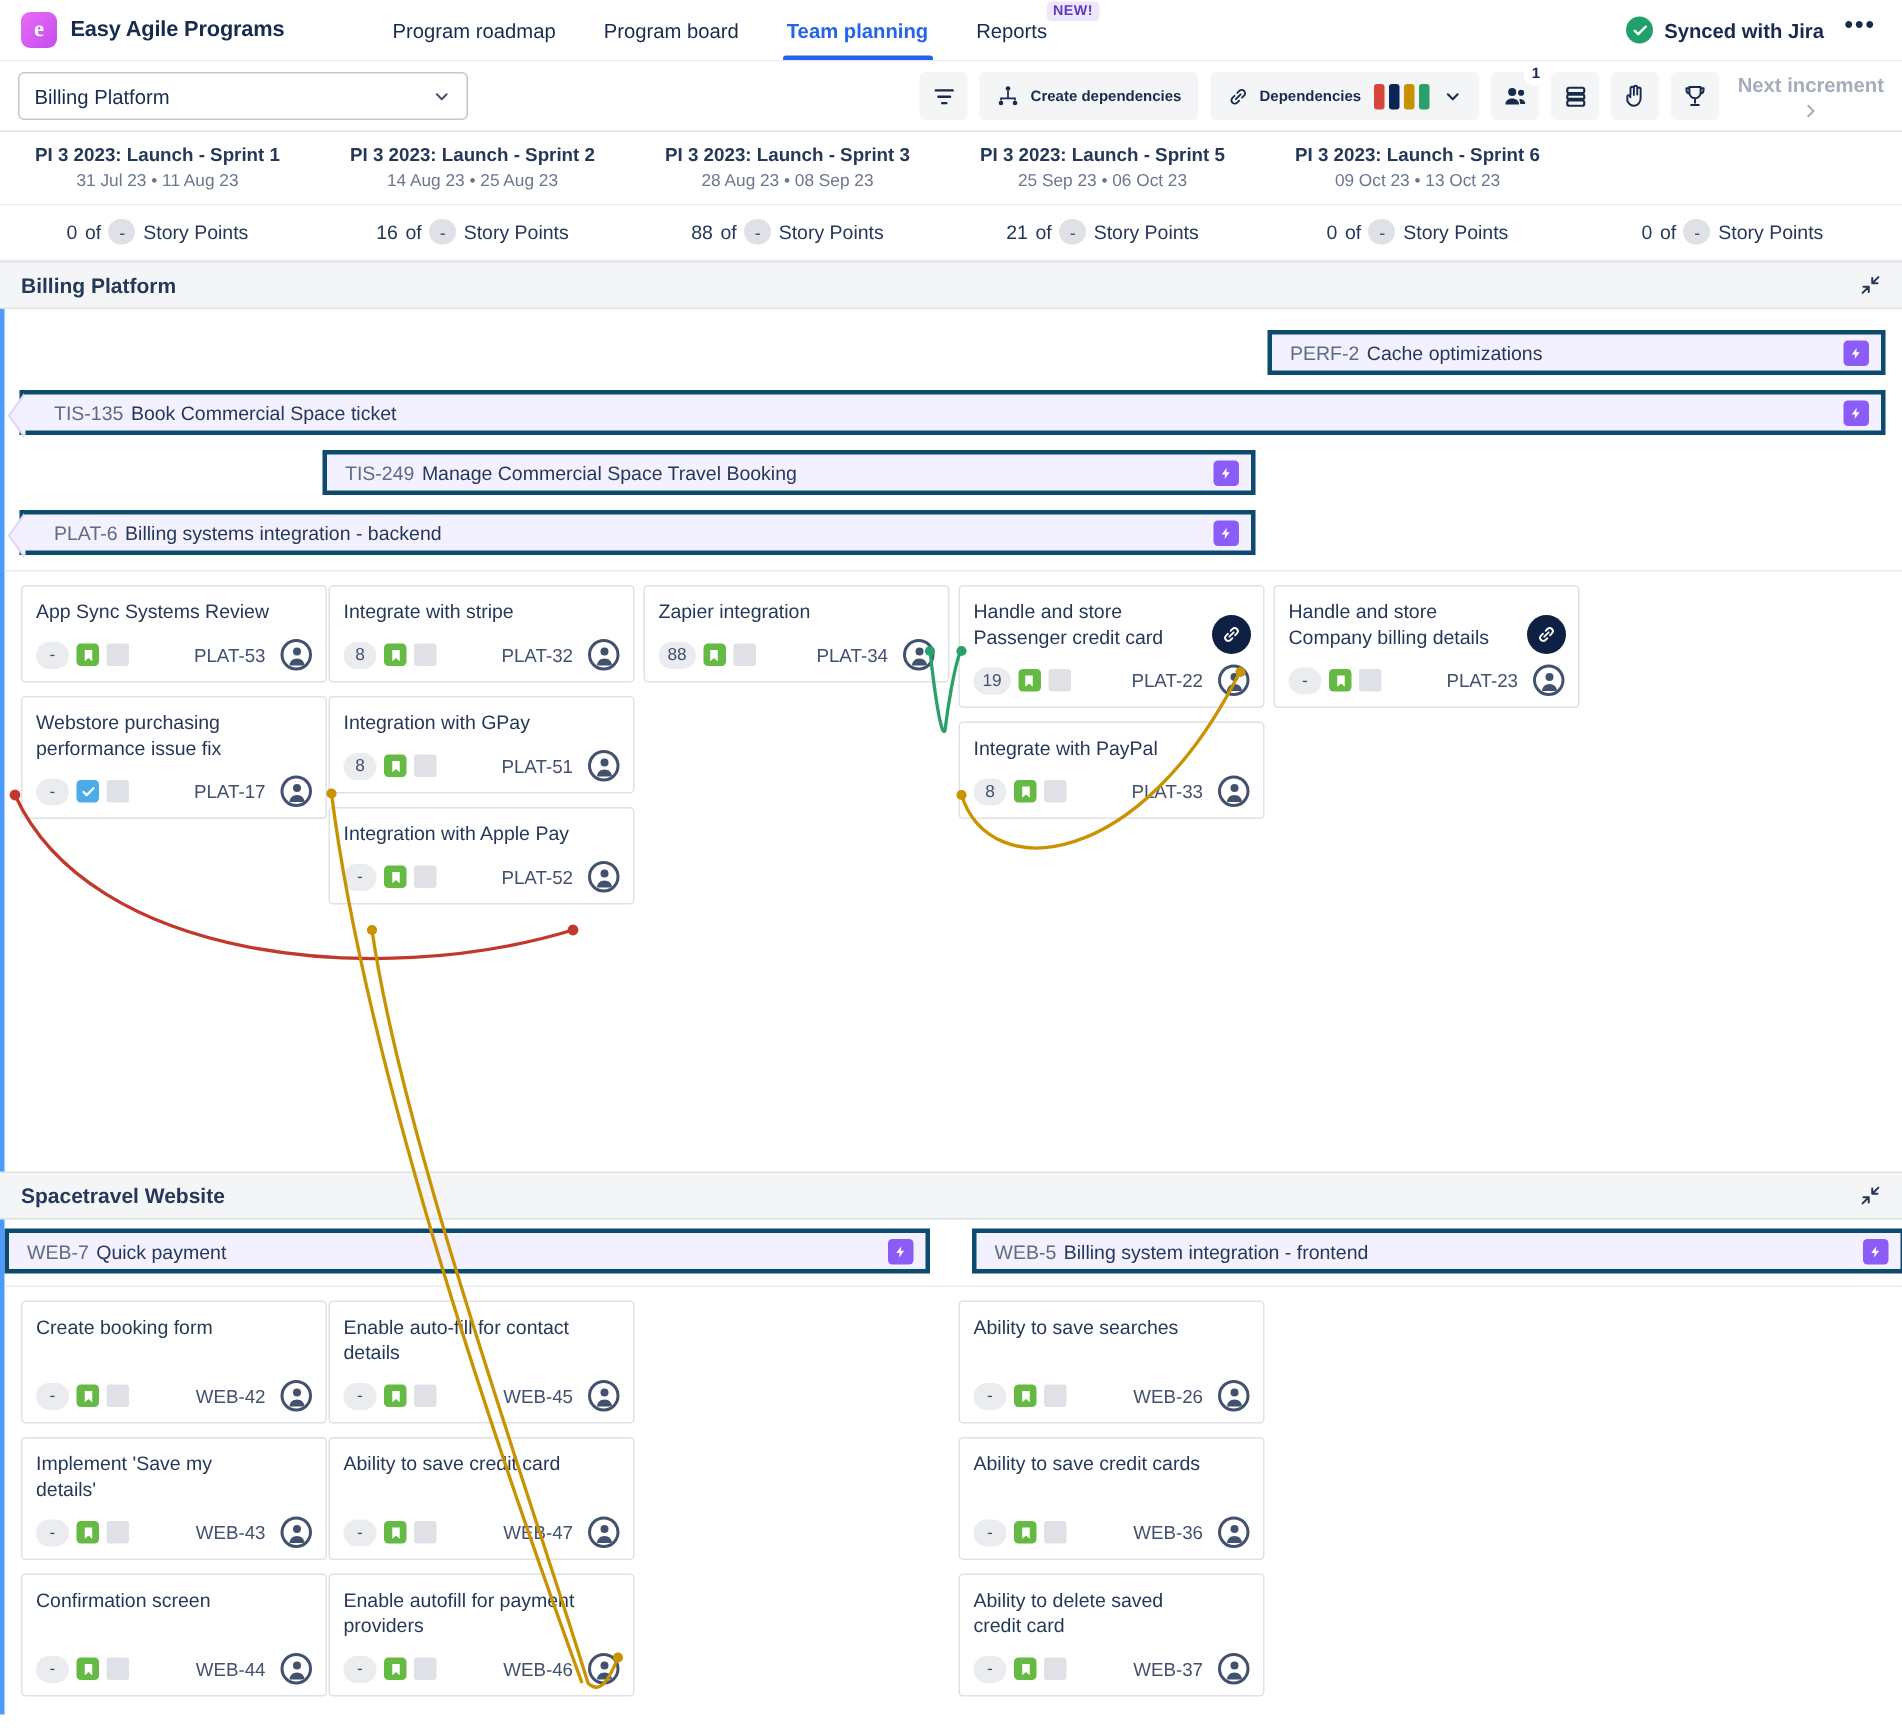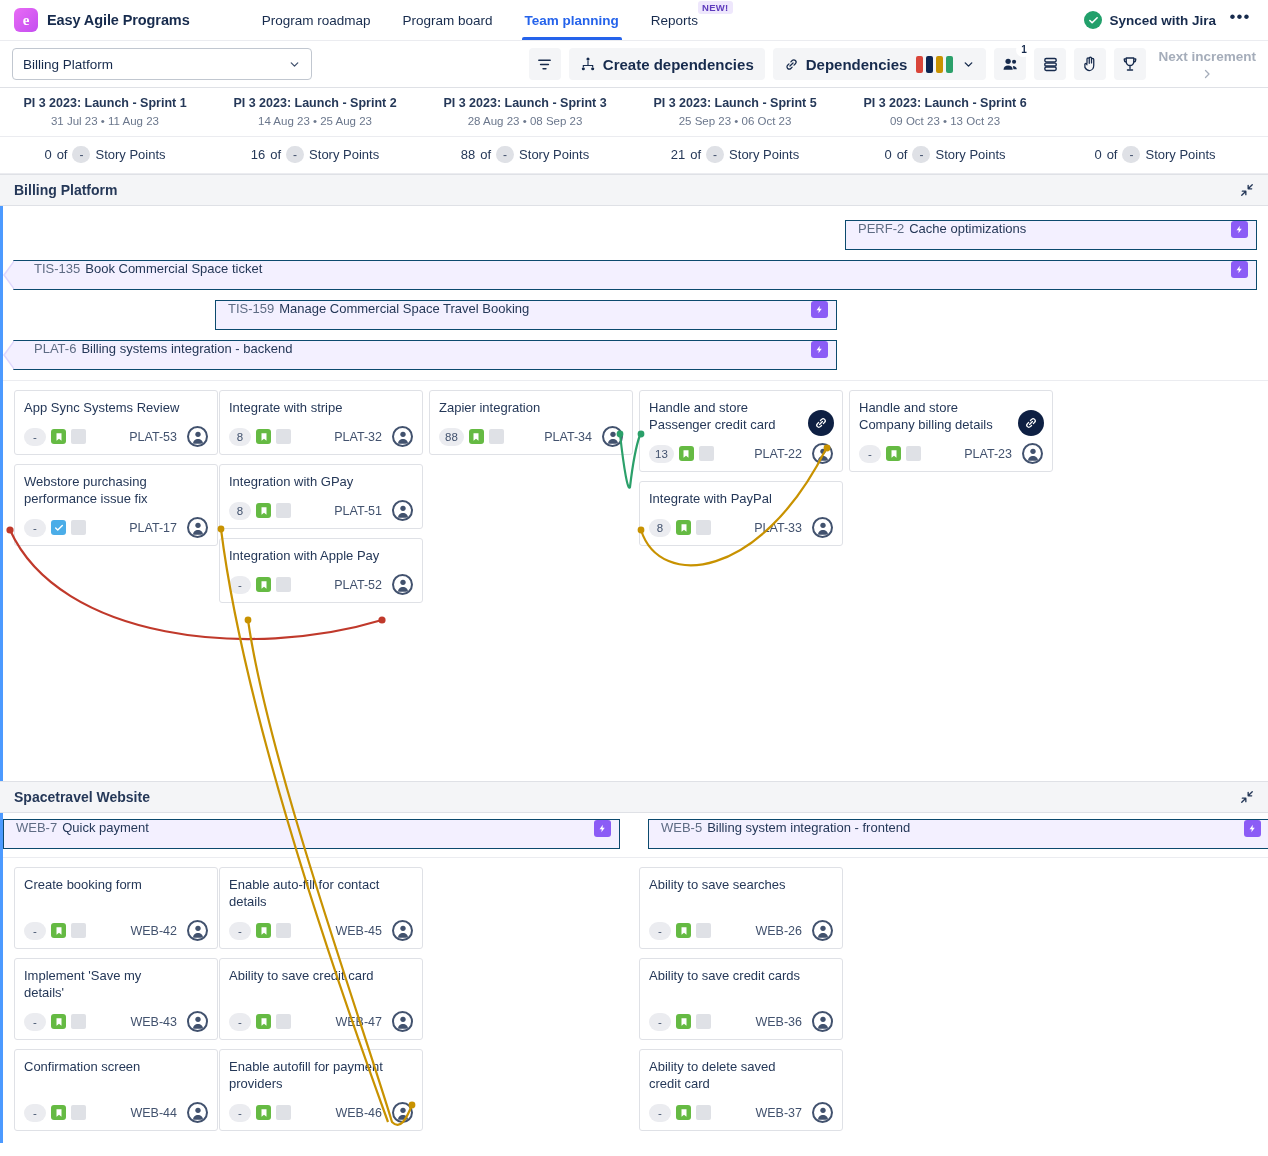--- a/index.html
+++ b/index.html
@@ -64,21 +64,21 @@
   .team-select {
     width:300px; height:32px; border:1px solid #C1C7D0; border-radius:4px;
     display:flex; align-items:center; padding:0 10px; font-size:13.5px;
     background:#fff; cursor:pointer;
   }
   .team-select .chev { margin-left:auto; color:#42526E; font-size:11px;}
   .tb-right { margin-left:auto; display:flex; align-items:center; gap:8px; }
   .tb-btn {
     height:32px; border-radius:4px; background:#F4F5F7;
     display:flex; align-items:center; gap:7px; padding:0 11px;
-    font-size:15px; font-weight:bold; color:#172B4D; cursor:pointer;
+    font-size:10px; font-weight:bold; color:#172B4D; cursor:pointer;
     white-space:nowrap;
   }
   .tb-icon-btn {
     width:32px;height:32px;border-radius:4px;background:#F4F5F7;
     display:flex;align-items:center;justify-content:center;cursor:pointer;
     position:relative;
   }
   .dep-swatches { display:flex; gap:3px; margin-left:2px; }
   .dep-swatches i { width:7px; height:17px; border-radius:2px; display:block;}
   .count-badge {
@@ -119,21 +119,21 @@
     font-size:14px; font-weight:bold; color:#253858;
   }
   .collapse-icon { margin-left:auto; cursor:pointer; }
   .board-region { position:relative; border-left:3px solid #4C9AFF; }
 
   
   .epic-rows { position:relative; padding-top:14px; }
   .epic-row { height:40px; position:relative; }
   .epic-bar {
     position:absolute; height:30px; background:#F3F0FF;
-    border:1px solid #0c4a6e; display:flex; 
+    border:3px solid #0c4a6e; display:flex; align-items:center;
     padding:0 8px 0 12px; font-size:13px; color:#253858; cursor:pointer;
   }
   .epic-bar.arrow-left { padding-left:20px; }
   .epic-bar.arrow-left:before {
     content:""; position:absolute; left:-11px; top:-1px;
     width:0;height:0;
     border-top:15px solid transparent; border-bottom:15px solid transparent;
     border-right:11px solid #DFD8FD;
   }
   .epic-bar.arrow-left:after {
@@ -379,21 +379,21 @@
         <span>Book Commercial Space ticket</span>
         <span class="epic-bolt">
           <svg width="9" height="9" viewBox="0 0 24 24">
               <path d="M13 2L4 14h6l-1 8 9-12h-6z" fill="#fff"></path>
             </svg>
         </span>
       </div>
     </div>
     <div class="epic-row">
       <div class="epic-bar" style="left:212px;width:622px;">
-        <span class="epic-key">TIS-159</span>
+        <span class="epic-key">TIS-249</span>
         <span>Manage Commercial Space Travel Booking</span>
         <span class="epic-bolt">
           <svg width="9" height="9" viewBox="0 0 24 24">
               <path d="M13 2L4 14h6l-1 8 9-12h-6z" fill="#fff"></path>
             </svg>
         </span>
       </div>
     </div>
     <div class="epic-row">
       <div class="epic-bar arrow-left" style="left:10px;width:824px;">
@@ -535,21 +535,21 @@
 
     <div class="card-col" style="left:636px;top:9px;">
       <div class="card">
         <div class="card-title" style="max-width:150px;">Handle and store Passenger credit card</div>
         <div class="link-chip">
           <svg width="14" height="14" viewBox="0 0 24 24">
               <path d="M9.5 14.5l5-5M8 11l-2.2 2.2a3.6 3.6 0 005.1 5.1L13 16.2M16 13l2.2-2.2a3.6 3.6 0 00-5.1-5.1L11 7.8" fill="none" stroke="#fff" stroke-width="2.1" stroke-linecap="round"></path>
             </svg>
         </div>
         <div class="card-foot">
-          <span class="pts">13</span>
+          <span class="pts">19</span>
           <span class="type-icon type-story">
               <svg width="10" height="10" viewBox="0 0 24 24">
                 <path d="M6 3h12v18l-6-5-6 5z" fill="#fff"></path>
               </svg>
             </span>
           <span class="gray-sq"></span>
           <span class="key">PLAT-22</span>
           <span class="avatar">
               <svg width="16" height="16" viewBox="0 0 24 24">
                 <circle cx="12" cy="8" r="4" fill="#42526E"></circle>

